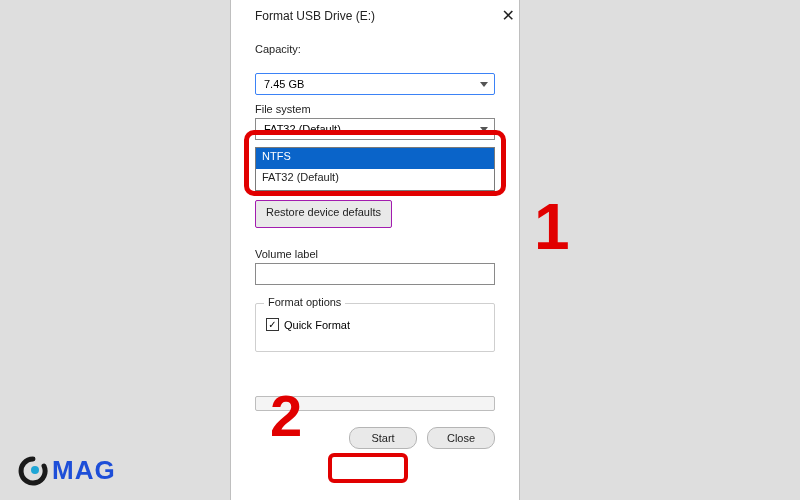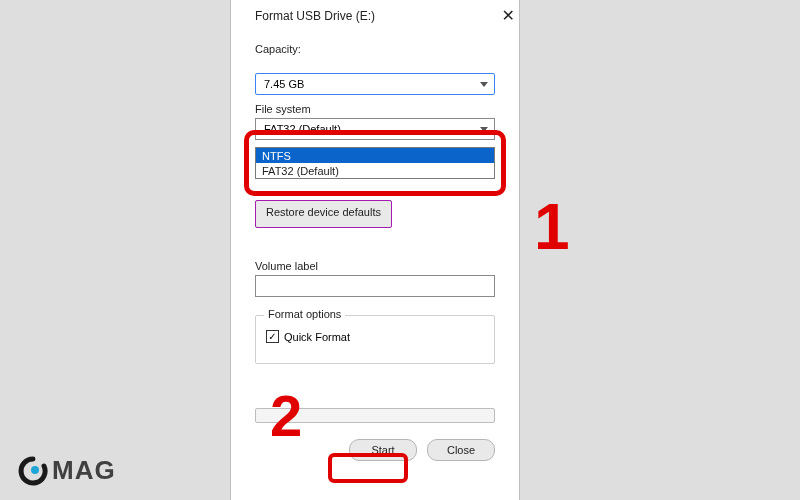--- a/index.html
+++ b/index.html
@@ -10,44 +10,44 @@
     .titlebar-title { font-size: 12px; color: #222; }
     .close-x { font-size: 16px; color: #222; padding: 0 4px; cursor: pointer; }
     .content { padding: 4px 20px 10px 24px; }
     .lbl { display: block; margin-top: 6px; margin-bottom: 18px; color: #222; }
     .pill { display: flex; align-items: center; justify-content: space-between; height: 22px; border: 1px solid #3b82f6; background: #fff; border-radius: 2px; padding: 0 6px 0 8px; width: 240px; }
     .chev { width: 0; height: 0; border-left: 4px solid transparent; border-right: 4px solid transparent; border-top: 5px solid #555; }
     .fs-group { position: relative; margin-top: 8px; }
     .fs-label { display: block; margin-bottom: 3px; color: #222; }
     .fs-select { display: flex; align-items: center; justify-content: space-between; height: 22px; border: 1px solid #8a8a8a; background: #fff; padding: 0 6px 0 8px; width: 240px; }
     .fs-dropdown { position: absolute; left: 0; top: 44px; width: 240px; background: #fff; border: 1px solid #7a7a7a; z-index: 5; }
-    .fs-item { padding: 1px 6px; height: 15px; line-height: 14px; font-size: 11px; color: #222; cursor: pointer; }
+    .fs-item { padding: 1px 6px; height: 21px; line-height: 14px; font-size: 11px; color: #222; cursor: pointer; }
     .fs-item.sel { background: #0a64c9; color: #fff; }
     .restore-btn { margin-top: 60px; display: inline-block; height: 28px; line-height: 22px; padding: 0 10px; background: #e9e9e9; border: 1px solid #a21caf; border-radius: 2px; color: #222; cursor: pointer; }
-    .vol-label { margin-top: 32px; display: block; color: #222; }
+    .vol-label { margin-top: 20px; display: block; color: #222; }
     .vol-input { margin-top: 3px; width: 240px; height: 22px; border: 1px solid #8a8a8a; padding: 2px 6px; font: inherit; }
     .fmt-group { margin-top: 18px; width: 240px; border: 1px solid #cfcfcf; border-radius: 2px; position: relative; padding: 14px 10px 20px 10px; }
     .fmt-legend { position: absolute; top: -8px; left: 8px; background: #fff; padding: 0 4px; color: #222; }
     .chk-row { display: flex; align-items: center; gap: 5px; }
     .chk { width: 13px; height: 13px; border: 1px solid #333; display: flex; align-items: center; justify-content: center; font-size: 10px; line-height: 1; }
     .progress { margin-top: 44px; width: 240px; height: 15px; border: 1px solid #bdbdbd; background: #f4f4f4; border-radius: 2px; }
     .btn-row { margin-top: 16px; display: flex; gap: 10px; justify-content: flex-end; width: 240px; }
     .btn { height: 22px; width: 68px; border: 1px solid #b5b5b5; background: #e9e9e9; border-radius: 10px; text-align: center; line-height: 20px; cursor: pointer; color: #222; }
     
     .callout-box { position: absolute; border: 5px solid #e10000; border-radius: 10px; pointer-events: none; }
     .co1 { left: 244px; top: 130px; width: 262px; height: 66px; }
     .co2 { left: 328px; top: 453px; width: 80px; height: 30px; border-width: 4px; border-radius: 6px; }
     .big-num { position: absolute; color: #e10000; font-weight: 800; font-family: Arial, sans-serif; }
     .n1 { left: 534px; top: 190px; font-size: 64px; }
     .n2 { left: 270px; top: 382px; font-size: 58px; }
     
     .logo { position: absolute; left: 18px; bottom: 14px; display: flex; align-items: center; gap: 4px; }
     .logo-c { width: 30px; height: 30px; position: relative; }
     .logo-c svg { width: 30px; height: 30px; display: block; }
-    .logo-text { font-size: 26px; font-weight: 800; color: #404040; letter-spacing: 1px; font-family: Arial, sans-serif; }
+    .logo-text { font-size: 26px; font-weight: 800; color: #1d4ed8; letter-spacing: 1px; font-family: Arial, sans-serif; }
   </style>
 </head>
 <body>
 
 <div class="canvas">
 
   <div class="dialog">
     <div class="titlebar">
       <span class="titlebar-title">Format USB Drive (E:)</span>
       <span class="close-x">✕</span>

